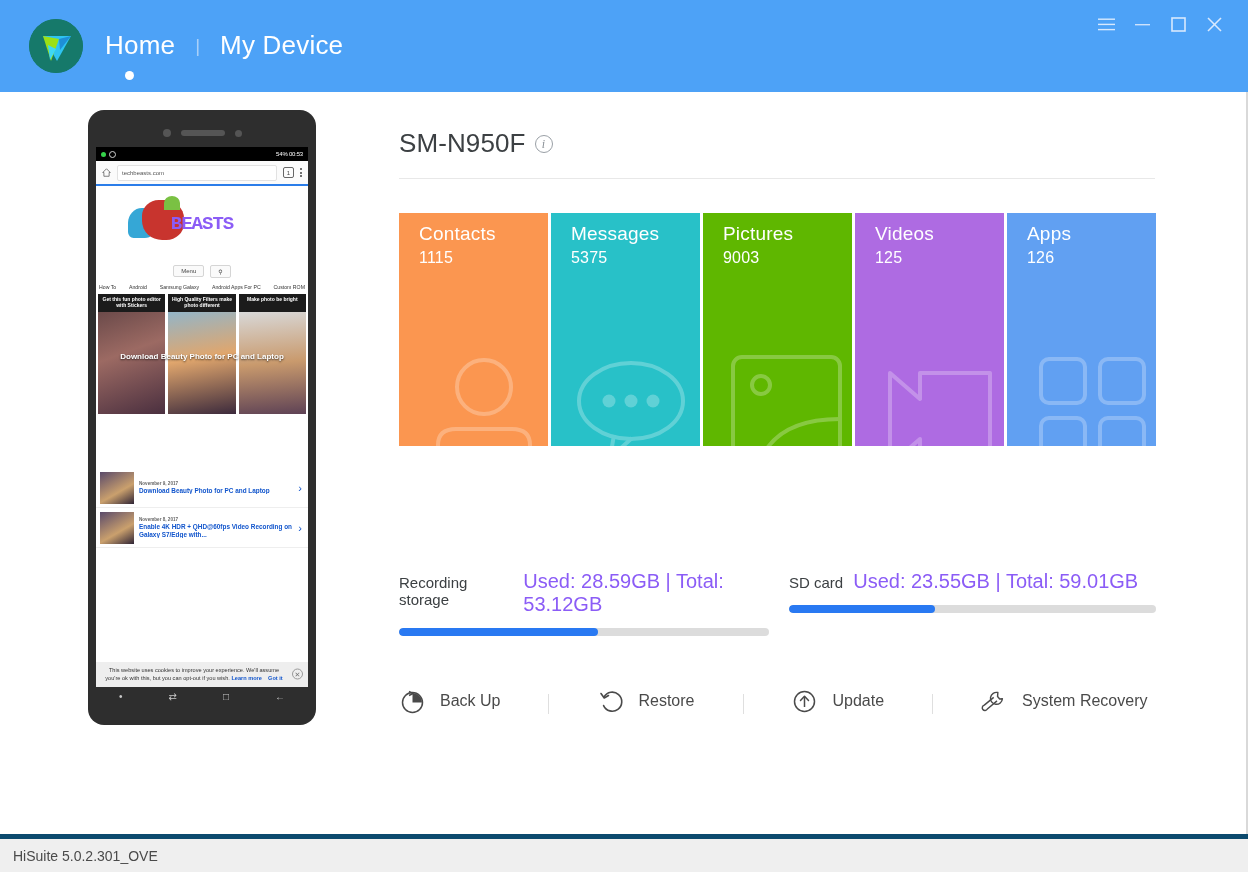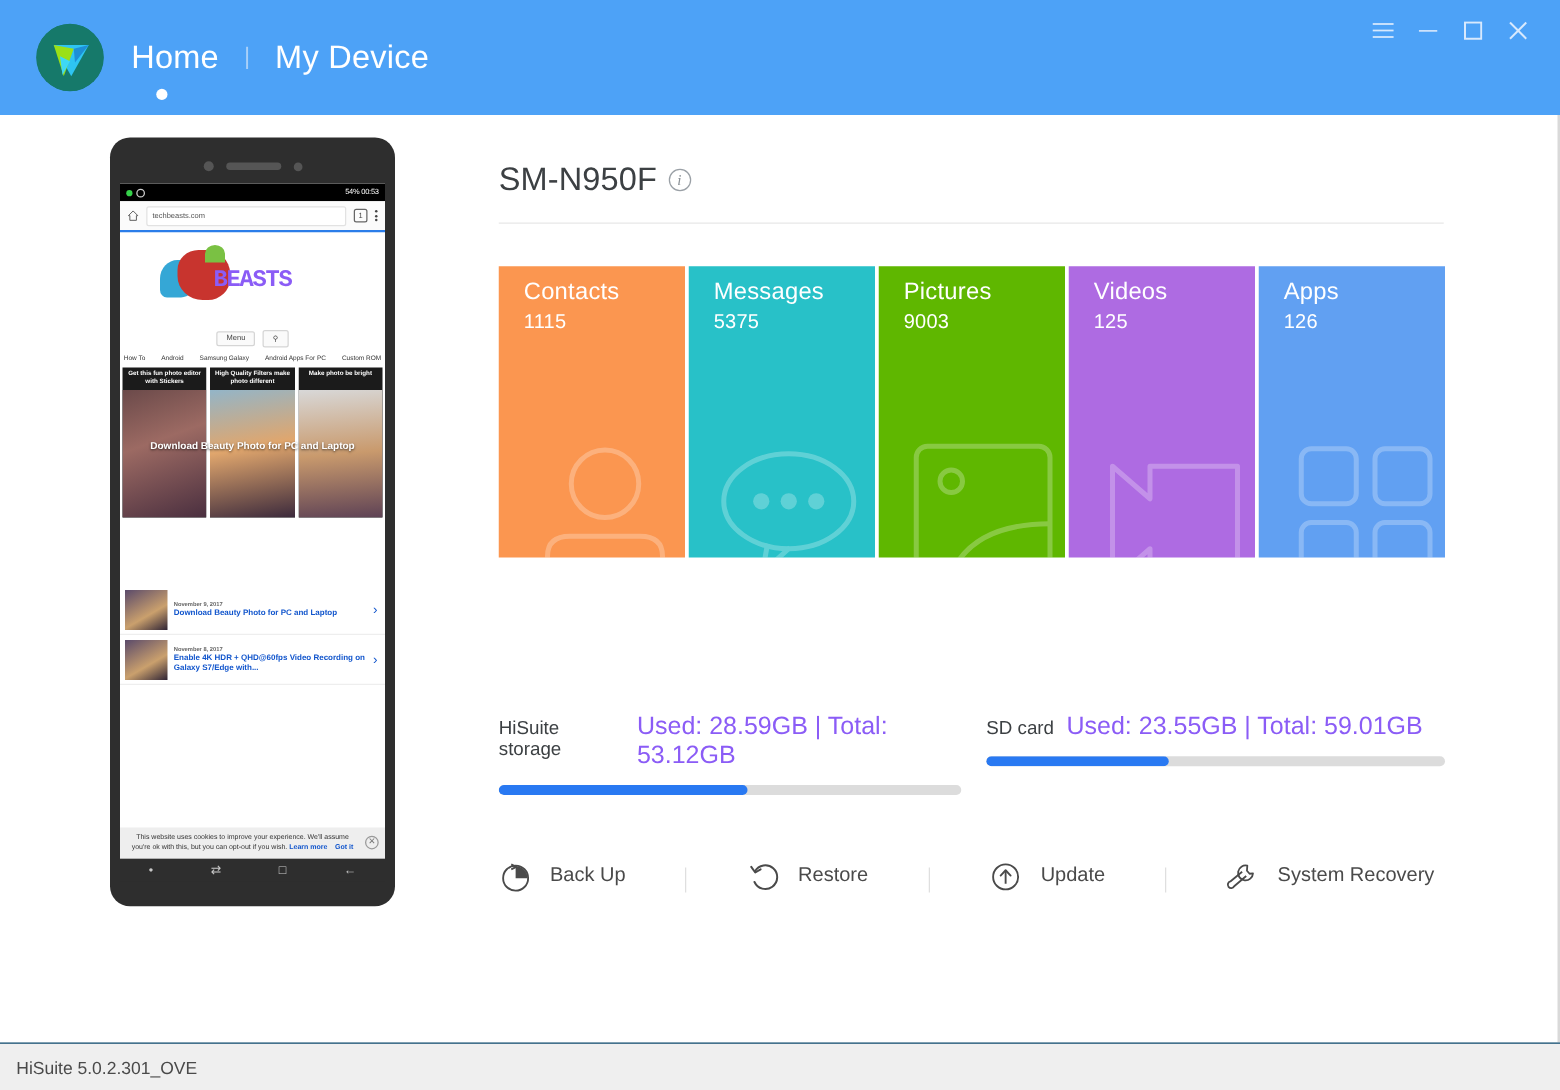--- a/index.html
+++ b/index.html
@@ -495,21 +495,21 @@
   }
   .act-gap-1 { width: 48px; }
   .act-gap-2 { width: 48px; }
 
   
   .statusbar {
     position: absolute;
     left: 0; bottom: 0;
     width: 1248px; height: 38px;
     background: #EFEFEF;
-    border-top: 1px solid #0c4a6e;
+    border-top: 5px solid #0c4a6e;
     display: flex;
     align-items: center;
     padding-left: 13px;
   }
   .statusbar-text {
     font-size: 14px;
     color: #4a4a4a;
   }
 </style>
 </head>
@@ -738,21 +738,21 @@
           <rect x="62" y="62" width="44" height="44" rx="8" fill="none" stroke="#ffffff" stroke-width="4"></rect>
         </svg>
       </span>
     </div>
   </div>
 
   <div class="storage-row">
 
     <div class="storage-block internal">
       <div class="st-head">
-        <span class="st-title">HiSuite storage</span>
+        <span class="st-title">Recording storage</span>
         <span class="st-detail">Used: 28.59GB | Total: 53.12GB</span>
       </div>
       <div class="st-track internal">
         <div class="st-fill" id="fill-internal" style="width: 53.8%; background: rgb(41, 121, 242);"></div>
       </div>
     </div>
 
     <div class="storage-block sd">
       <div class="st-head">
         <span class="st-title">SD card</span>

